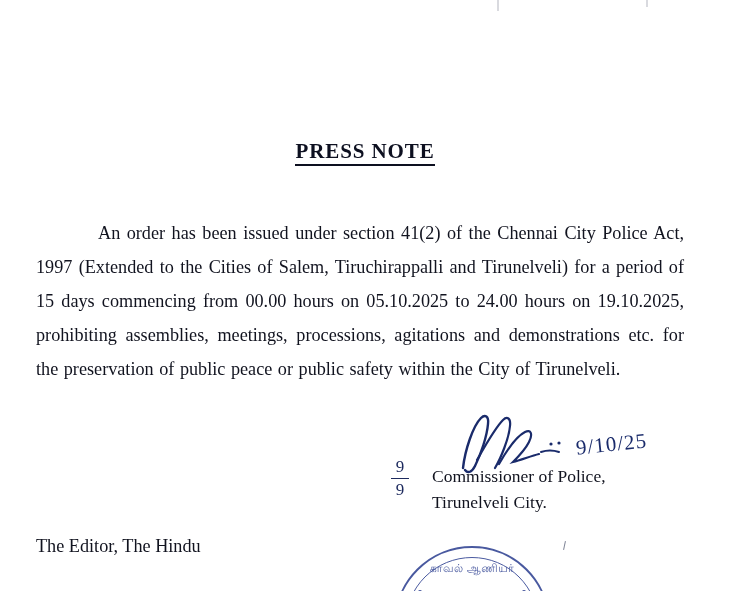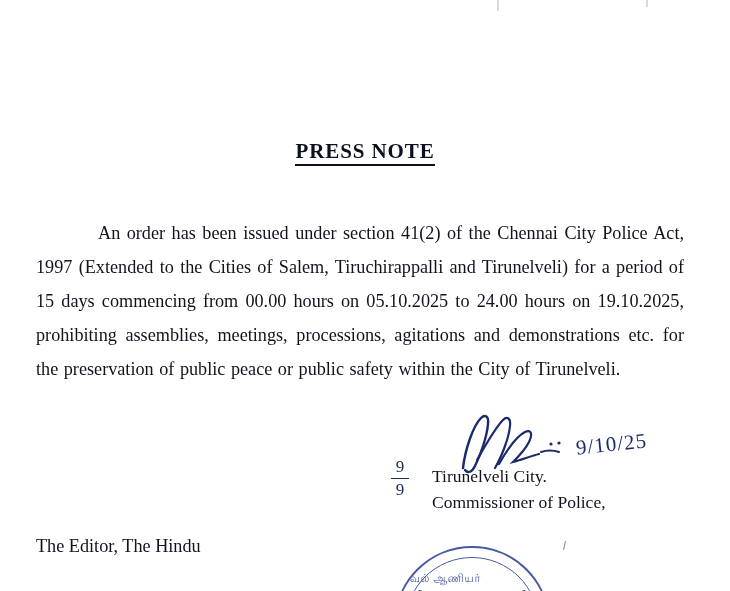--- a/index.html
+++ b/index.html
@@ -141,22 +141,23 @@
     left: 9px;
     top: 9px;
     right: 9px;
     bottom: 9px;
     border-radius: 50%;
     border: 1px solid #2a3d8f;
   }
   .seal-text {
     position: absolute;
     left: 0;
-    top: 24px;
+    top: 14px;
     width: 152px;
+    text-align: center;
     font-size: 11px;
     color: #2a3d8f;
     letter-spacing: 0.5px;
   }
   .seal-dot {
     position: absolute;
     width: 4px;
     height: 4px;
     border-radius: 50%;
     background: #2a3d8f;
@@ -197,22 +198,22 @@
 
   <div class="sig-date">9/10/25</div>
 
   <div class="fraction">
     <div>9</div>
     <div class="bar"></div>
     <div>9</div>
   </div>
 
   <div class="sign-block">
+    <div>Commissioner of Police,</div>
     <div>Tirunelveli City.</div>
-    <div>Commissioner of Police,</div>
   </div>
 
   <div class="to-block">
     <div>The Editor, The Hindu</div>
   </div>
 
   <div class="seal">
     <div class="inner-ring"></div>
     <div class="seal-text">காவல் ஆணியர்</div>
     <div class="seal-dot" style="left:22px; top:42px;"></div>

